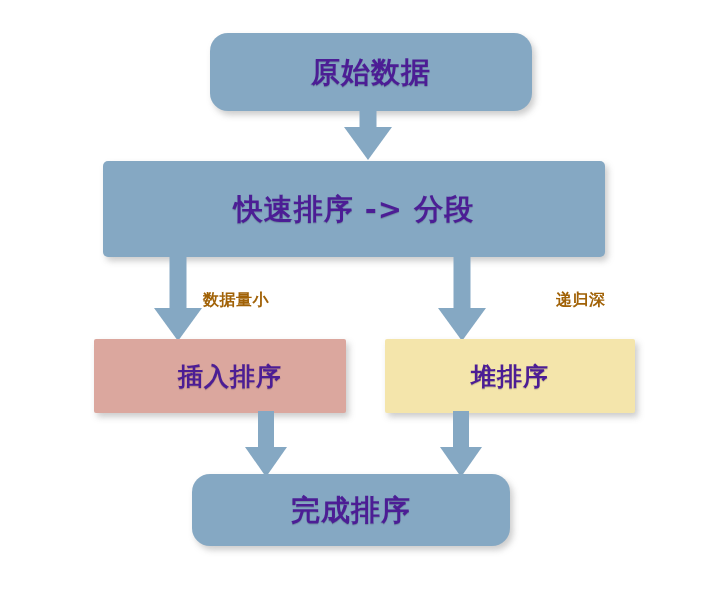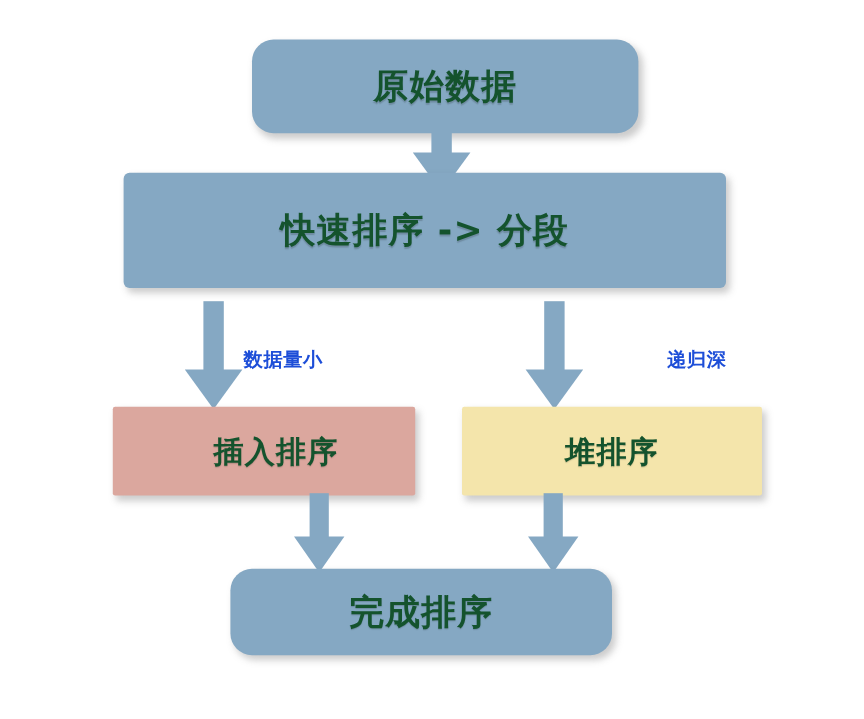--- a/index.html
+++ b/index.html
@@ -16,21 +16,21 @@
     height: 599px;
     background: #ffffff;
     overflow: hidden;
   }
   .node {
     position: absolute;
     display: flex;
     align-items: center;
     justify-content: center;
     box-sizing: border-box;
-    color: #14532d;
+    color: #4c1d95;
     font-weight: 700;
     letter-spacing: 1px;
     text-shadow: 0 1px 1px rgba(0,0,0,0.18);
     box-shadow: 3px 4px 6px rgba(120,120,120,0.38);
   }
   .node-label {
     display: block;
     line-height: 1;
     white-space: nowrap;
   }
@@ -41,21 +41,21 @@
     top: 33px;
     width: 322px;
     height: 78px;
     background: #85a8c3;
     border-radius: 18px;
     font-size: 29px;
   }
   
   #node-quick-sort {
     left: 103px;
-    top: 144px;
+    top: 161px;
     width: 502px;
     height: 96px;
     background: #85a8c3;
     border-radius: 5px;
     font-size: 29px;
   }
   
   #node-insertion-sort {
     left: 94px;
     top: 339px;
@@ -168,21 +168,21 @@
     height: 66px;
   }
   #arrow-heap-to-complete .stem {
     width: 16px;
     height: 38px;
   }
 
   
   .edge-label {
     position: absolute;
-    color: #1d4ed8;
+    color: #a16207;
     font-weight: 700;
     font-size: 16px;
     line-height: 1;
     letter-spacing: 0.5px;
     white-space: nowrap;
   }
   #edge-label-small-data {
     left: 203px;
     top: 292px;
   }

